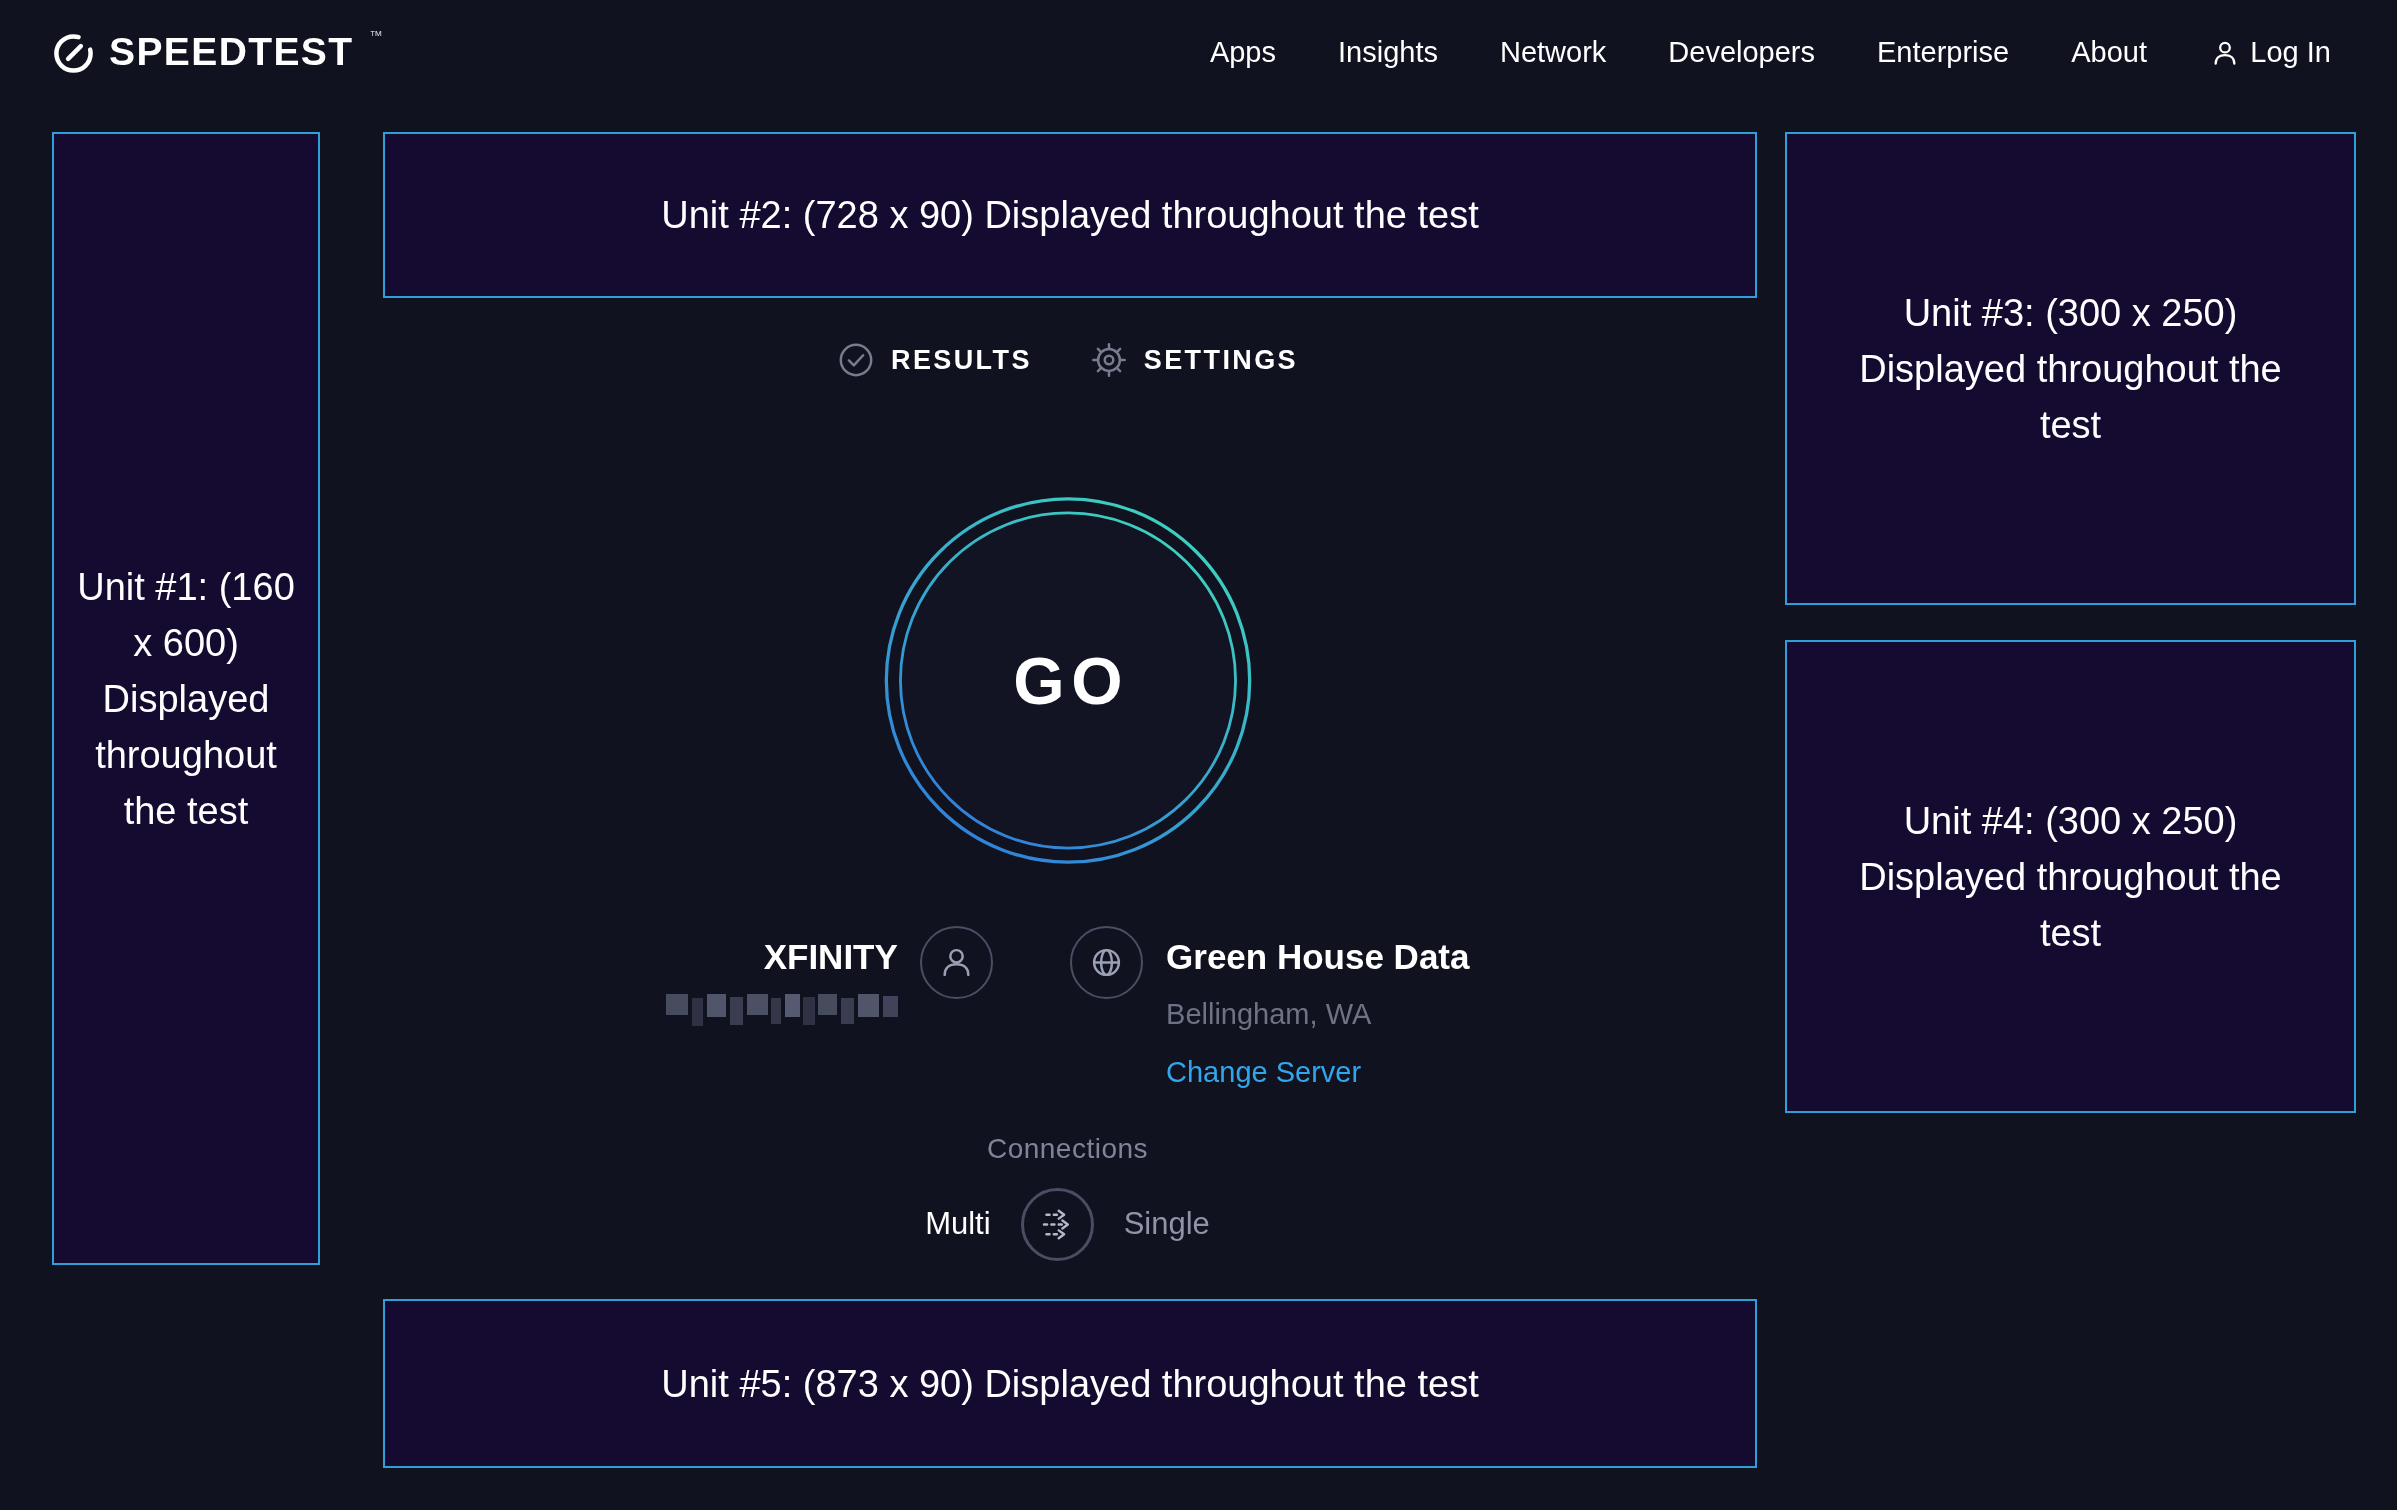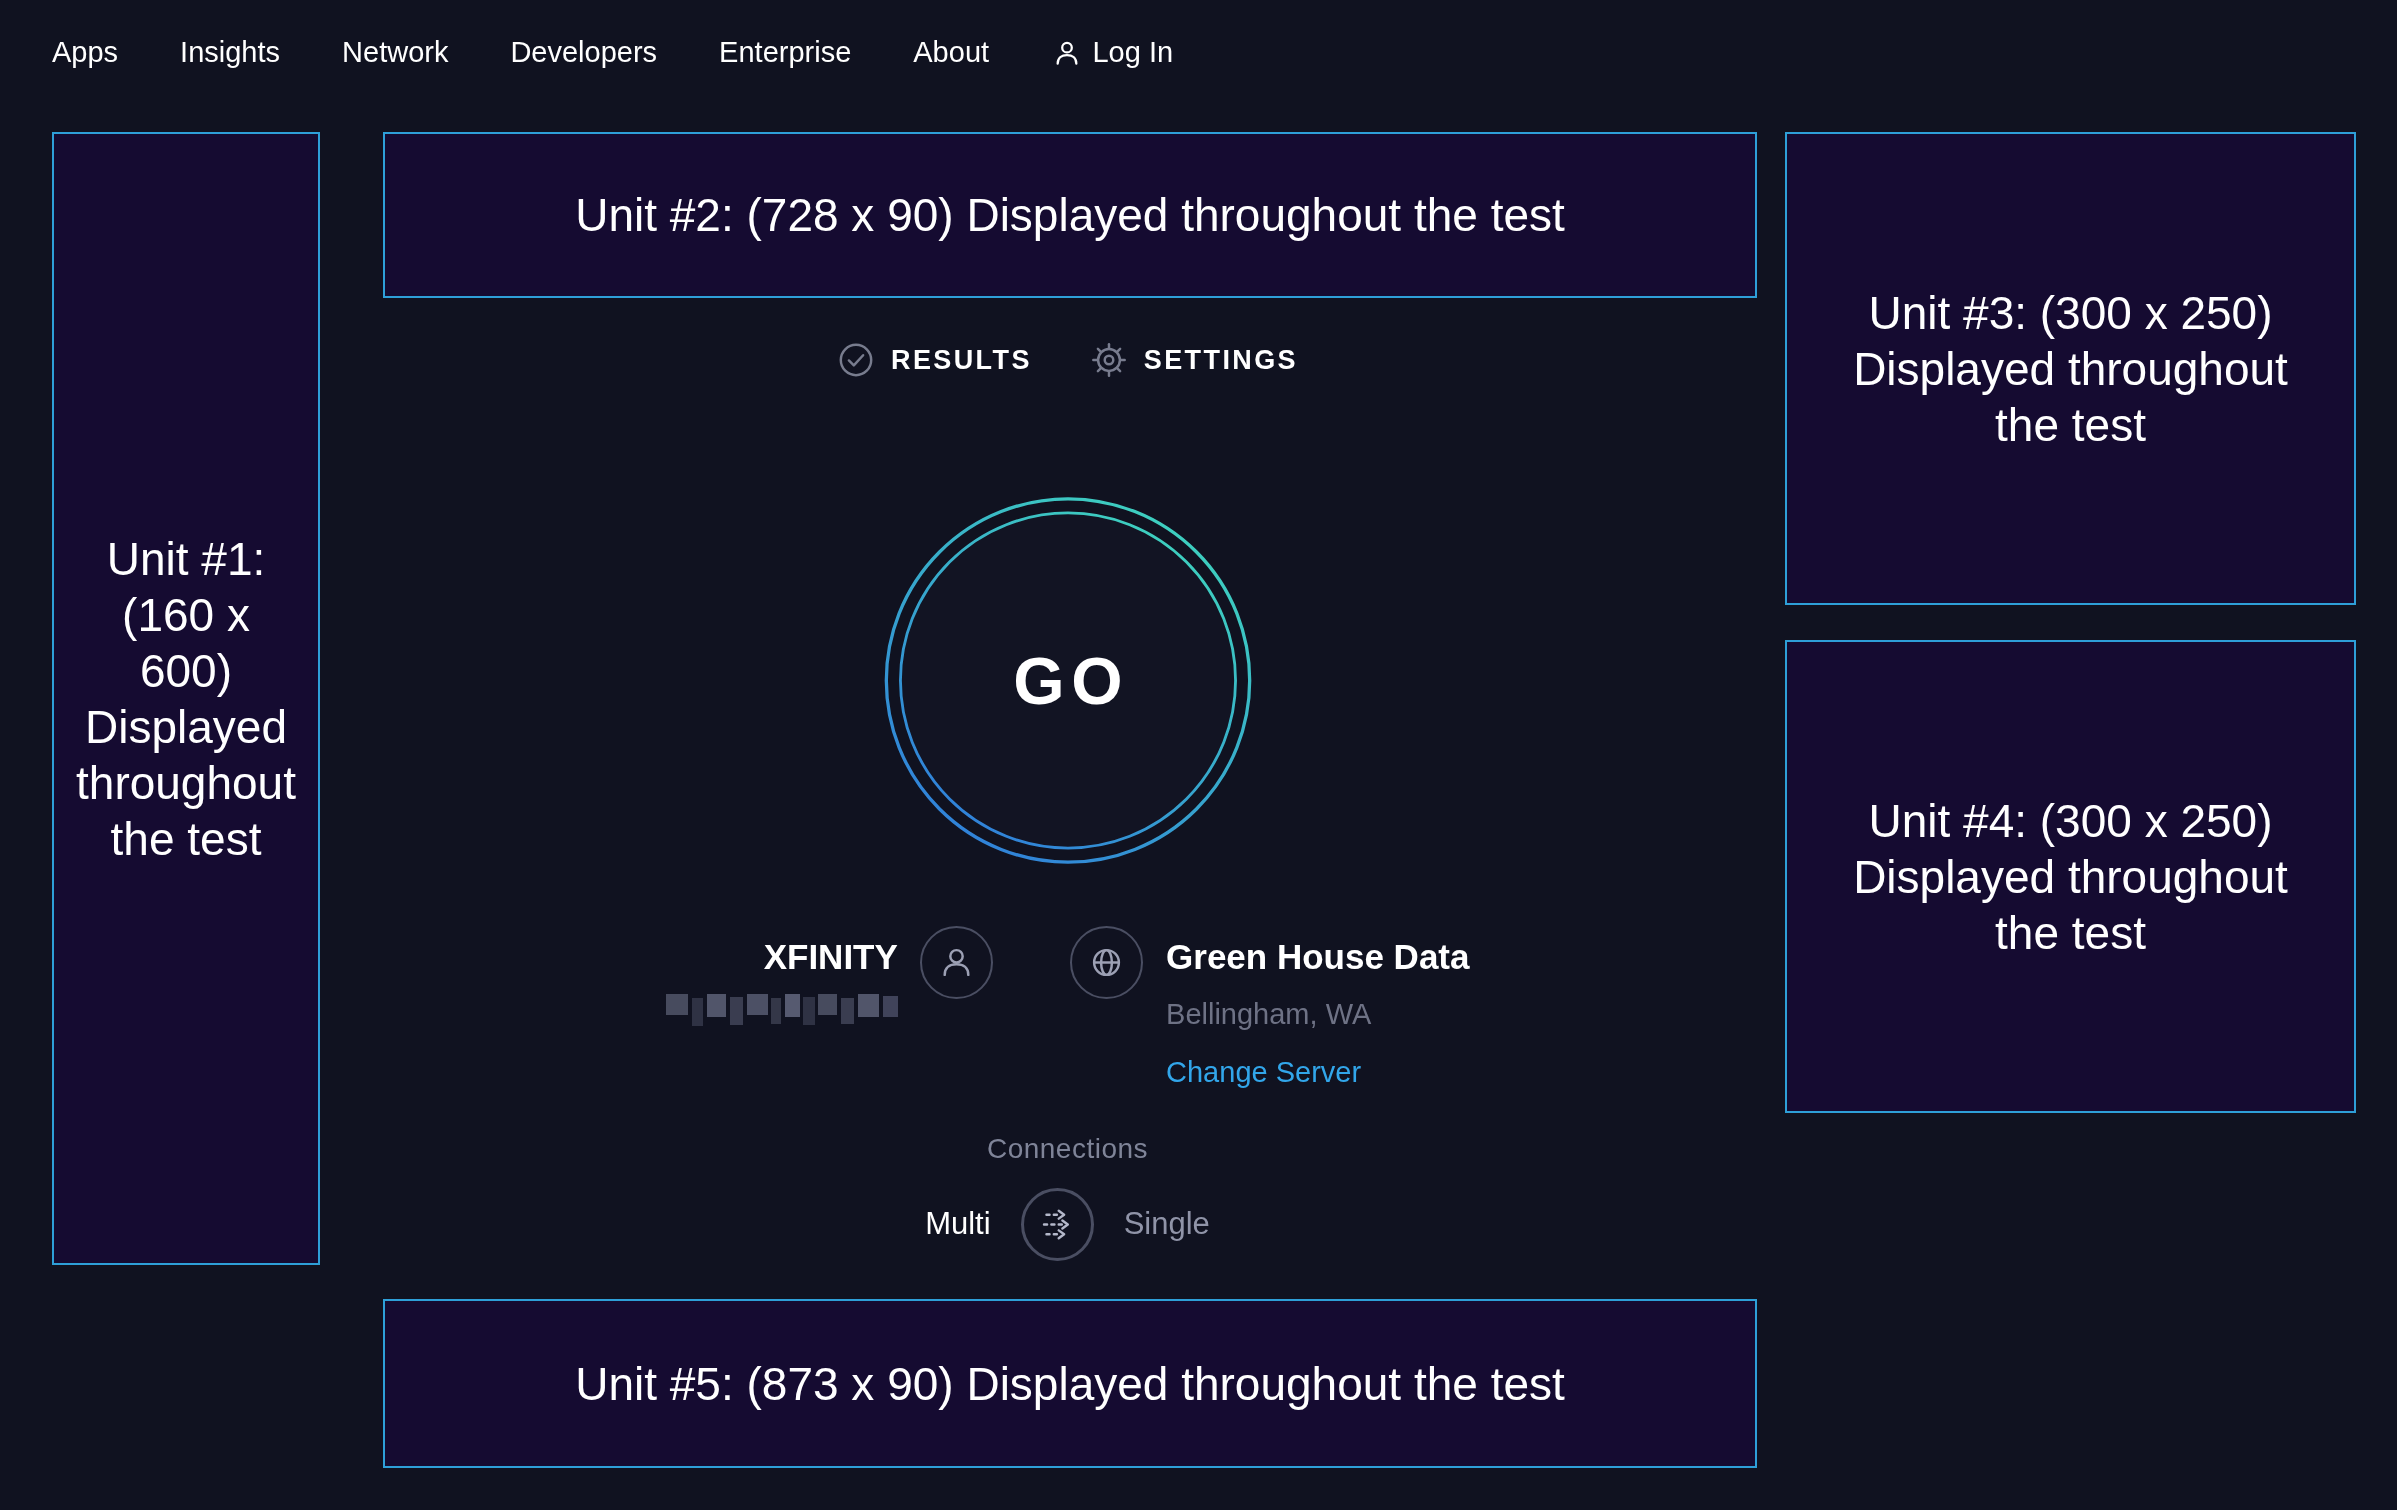--- a/index.html
+++ b/index.html
@@ -23,21 +23,21 @@
   .logo-mark { font-size:13px; color:#c9ccd8; display:inline-block; transform:translateY(-1.9px); margin-left:1.9px; }
   .nav-links { display:flex; align-items:center; gap:62px; }
   .nav-link { font-size:29px; color:#fff; text-decoration:none; cursor:pointer; white-space:nowrap; }
   .login { display:flex; align-items:center; gap:9.4px; }
   .login svg { width:32px; height:32px; }
 
   
   .ad {
     position:absolute; background:#150b31; border:2.8px solid #2e9fd8;
     display:flex; align-items:center; justify-content:center;
-    text-align:center; color:#fff; font-size:46px; line-height:56px; cursor:pointer;
+    text-align:center; color:#fff; font-size:38px; line-height:56px; cursor:pointer;
   }
   .ad-1 { left:52px;   top:132px;  width:268px;  height:1133px; }
   .ad-2 { left:383px;  top:132px;  width:1374px; height:166px; }
   .ad-3 { left:1785px; top:132px;  width:571px;  height:473px; }
   .ad-4 { left:1785px; top:640px;  width:571px;  height:473px; }
   .ad-5 { left:383px;  top:1299px; width:1374px; height:169px; }
   .ad-1 .ad-text { width:222px; }
   .ad-3 .ad-text, .ad-4 .ad-text { width:452px; }
 
   
@@ -90,20 +90,28 @@
   .conn-multi { font-size:31px; color:#fff; cursor:pointer; }
   .conn-single { font-size:31px; color:#9094a8; cursor:pointer; }
   .conn-circle { width:73px; height:73px; border:3.8px solid #4a4e62; border-radius:50%;
                  display:flex; align-items:center; justify-content:center; cursor:pointer; }
   .conn-circle svg { width:49px; height:49px; }
 </style>
 </head>
 <body>
 
 <header class="navbar">
+  <div class="logo">
+    <svg viewBox="0 0 44 44" fill="none">
+      <circle cx="22" cy="22" r="17.5" stroke="#ffffff" stroke-width="4.6" stroke-dasharray="87.2 18 4.8 0" stroke-linecap="round"></circle>
+      <line x1="16.5" y1="27.5" x2="29.5" y2="14.5" stroke="#ffffff" stroke-width="4.6" stroke-linecap="round"></line>
+    </svg>
+    <span class="logo-text">SPEEDTEST</span>
+      <span class="logo-mark">™</span>
+  </div>
   <nav class="nav-links">
     <a class="nav-link">Apps</a>
     <a class="nav-link">Insights</a>
     <a class="nav-link">Network</a>
     <a class="nav-link">Developers</a>
     <a class="nav-link">Enterprise</a>
     <a class="nav-link">About</a>
     <a class="nav-link login">
       <svg viewBox="0 0 24 24" fill="none" stroke="#ffffff" stroke-width="1.7" stroke-linecap="round">
         <circle cx="12" cy="8" r="3.6"></circle>

